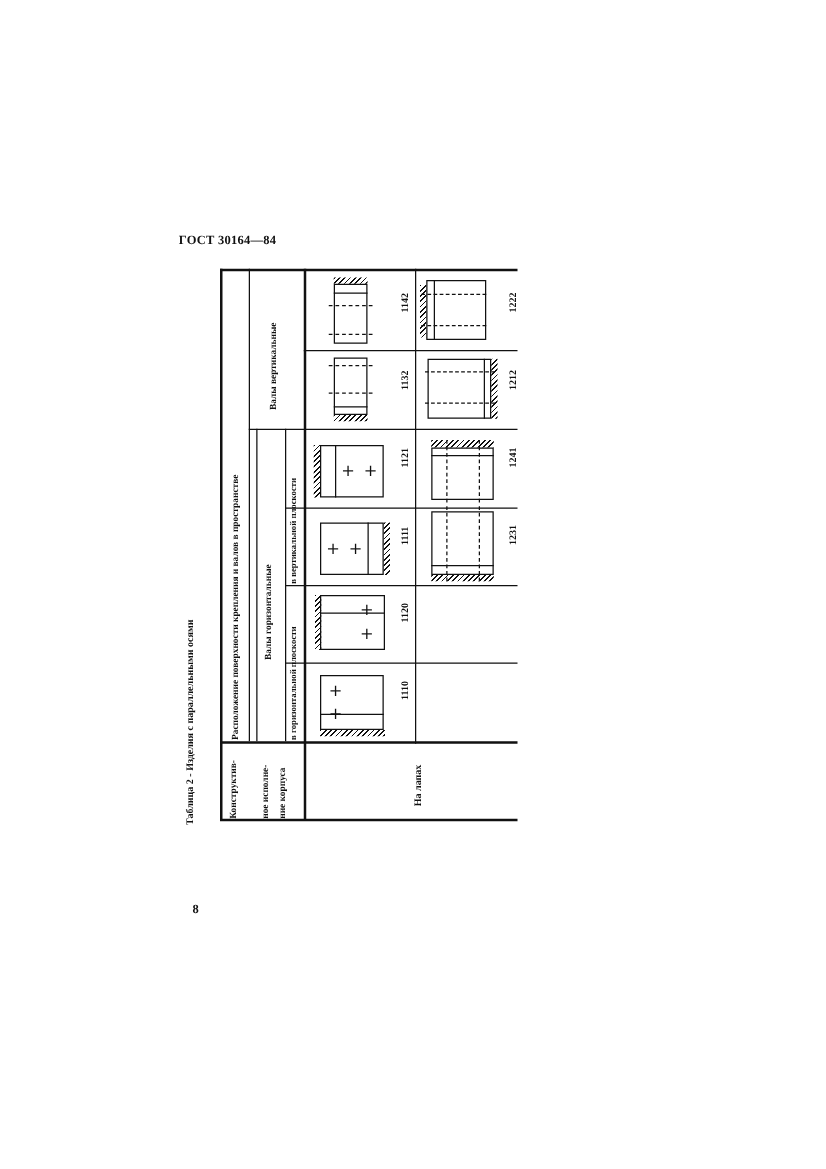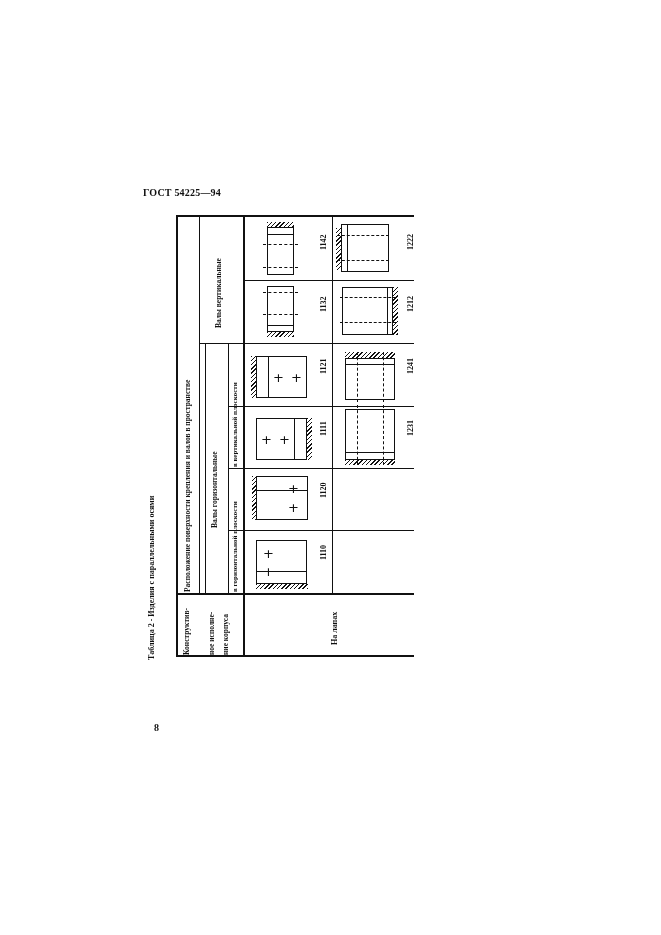--- a/index.html
+++ b/index.html
@@ -13,21 +13,21 @@
   .box{position:absolute;border:1.3px solid #111;box-sizing:border-box;}
   .hatch{position:absolute;background:repeating-linear-gradient(135deg,#111 0 1px,transparent 1px 3px);}
   .dash{position:absolute;border-top:1px dashed #111;height:0;}
   .dashv{position:absolute;border-left:1px dashed #111;width:0;}
   .plus{position:absolute;font-size:13px;line-height:13px;font-family:"DejaVu Sans",sans-serif;}
   .sep{position:absolute;background:#111;}
 </style>
 </head>
 <body>
 
-<div class="hdr">ГОСТ 54225—94</div>
+<div class="hdr">ГОСТ 30164—84</div>
 
 <div class="rot caption">Таблица 2 - Изделия с параллельными осями</div>
 
 <div>
 
   <div class="line" style="left:176px;top:215px;width:1.5px;height:441px;"></div>
   <div class="line" style="left:176px;top:215px;width:238px;height:1.5px;"></div>
   <div class="line" style="left:176px;top:655px;width:238px;height:1.5px;"></div>
 
   <div class="line" style="left:199px;top:215px;width:1.2px;height:378px;"></div>

